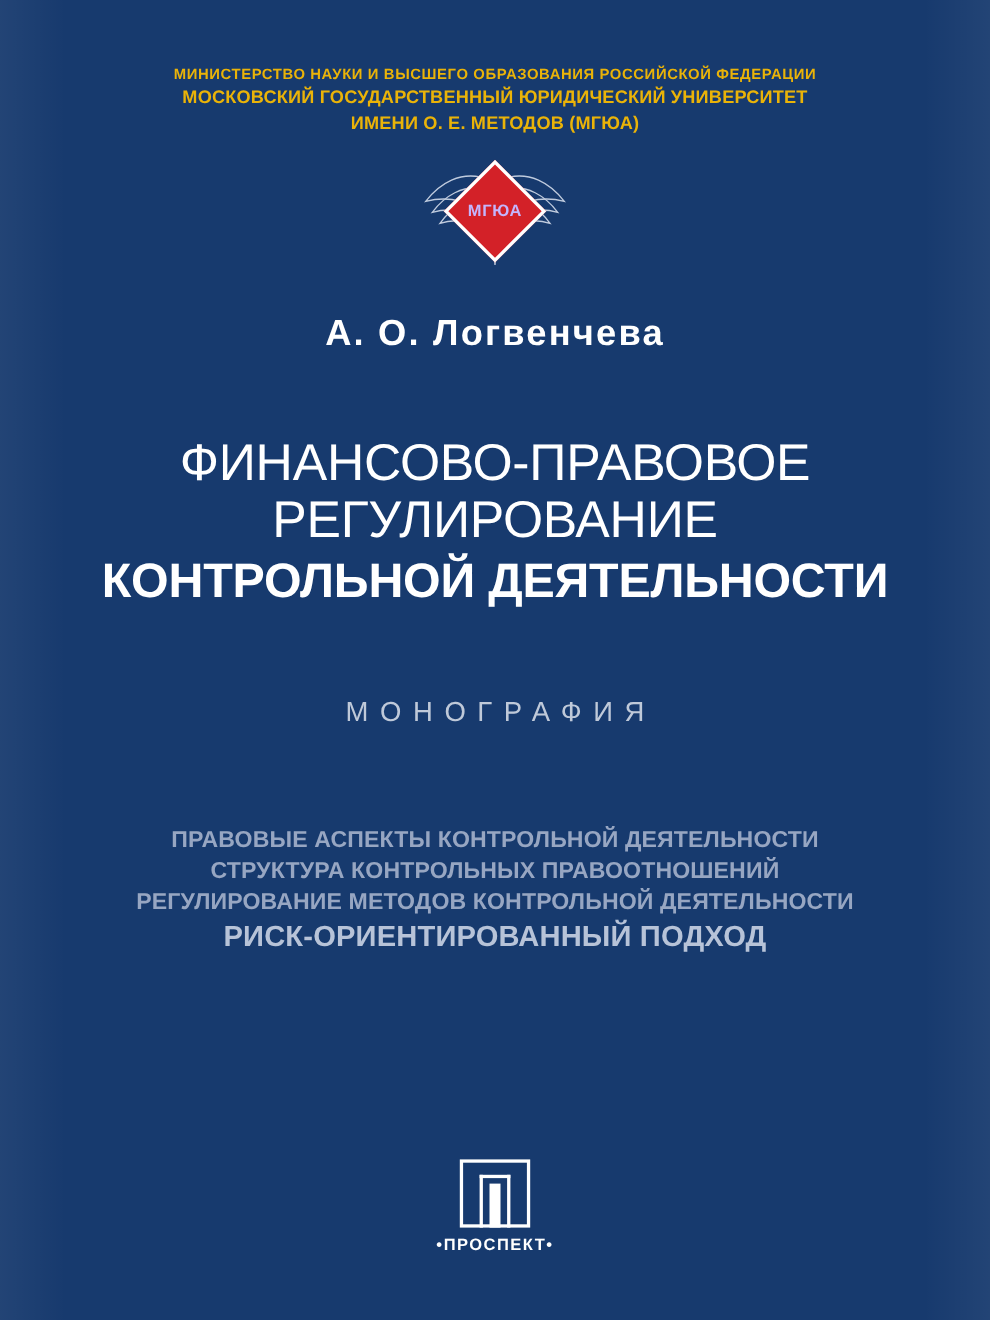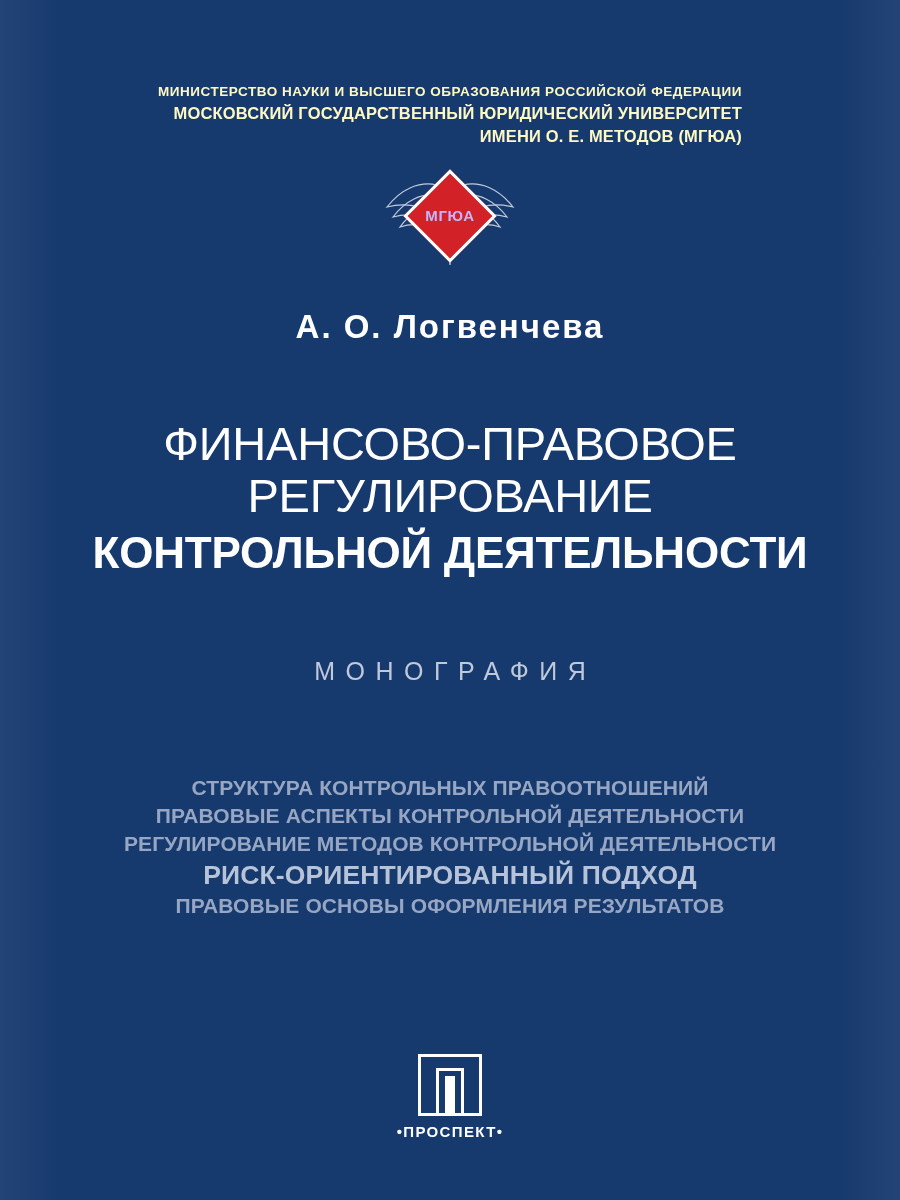--- a/index.html
+++ b/index.html
@@ -37,23 +37,23 @@
     position: relative;
     width: 900px;
     height: 1200px;
     display: flex;
     flex-direction: column;
     align-items: center;
   }
 
   
   .ministry {
-    margin-top: 82px;
-    text-align: right;
-    color: #fef9c3;
+    margin-top: 58px;
+    text-align: center;
+    color: #eab308;
     letter-spacing: 0.02em;
   }
   .ministry .line1 {
     font-size: 13.5px;
     font-weight: bold;
     line-height: 1.5;
     letter-spacing: 0.04em;
   }
   .ministry .line2,
   .ministry .line3 {
@@ -244,25 +244,24 @@
 
     <div class="title-block">
       <div class="t1">ФИНАНСОВО-ПРАВОВОЕ</div>
       <div class="t2">РЕГУЛИРОВАНИЕ</div>
       <div class="t3">КОНТРОЛЬНОЙ ДЕЯТЕЛЬНОСТИ</div>
     </div>
 
     <div class="subtitle">МОНОГРАФИЯ</div>
 
     <div class="topics">
+      <div>ПРАВОВЫЕ АСПЕКТЫ КОНТРОЛЬНОЙ ДЕЯТЕЛЬНОСТИ</div>
       <div>СТРУКТУРА КОНТРОЛЬНЫХ ПРАВООТНОШЕНИЙ</div>
-      <div>ПРАВОВЫЕ АСПЕКТЫ КОНТРОЛЬНОЙ ДЕЯТЕЛЬНОСТИ</div>
       <div>РЕГУЛИРОВАНИЕ МЕТОДОВ КОНТРОЛЬНОЙ ДЕЯТЕЛЬНОСТИ</div>
       <div class="highlight">РИСК-ОРИЕНТИРОВАННЫЙ ПОДХОД</div>
-      <div>ПРАВОВЫЕ ОСНОВЫ ОФОРМЛЕНИЯ РЕЗУЛЬТАТОВ</div>
     </div>
 
     <div class="publisher">
       <div class="mark">
         <div class="outer"></div>
         <div class="door"></div>
         <div class="slab"></div>
       </div>
       <div class="name">•ПРОСПЕКТ•</div>
     </div>

